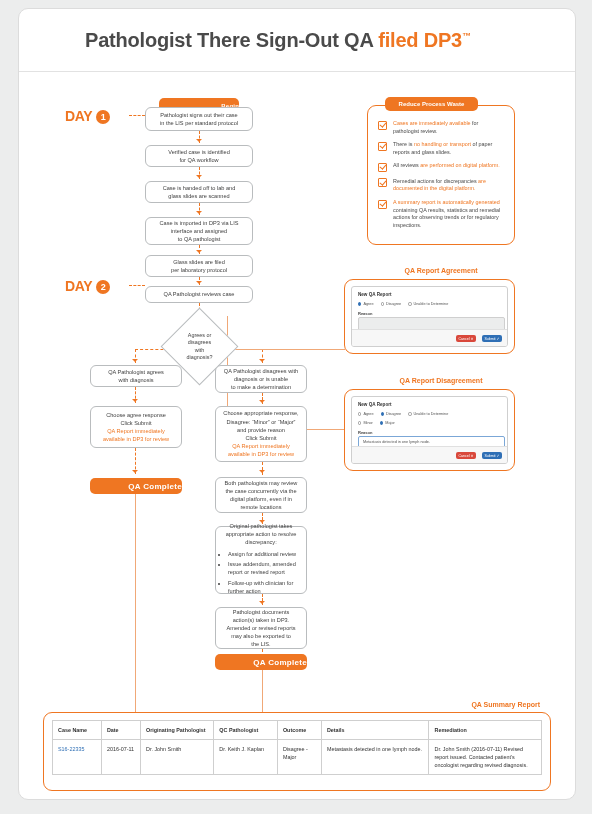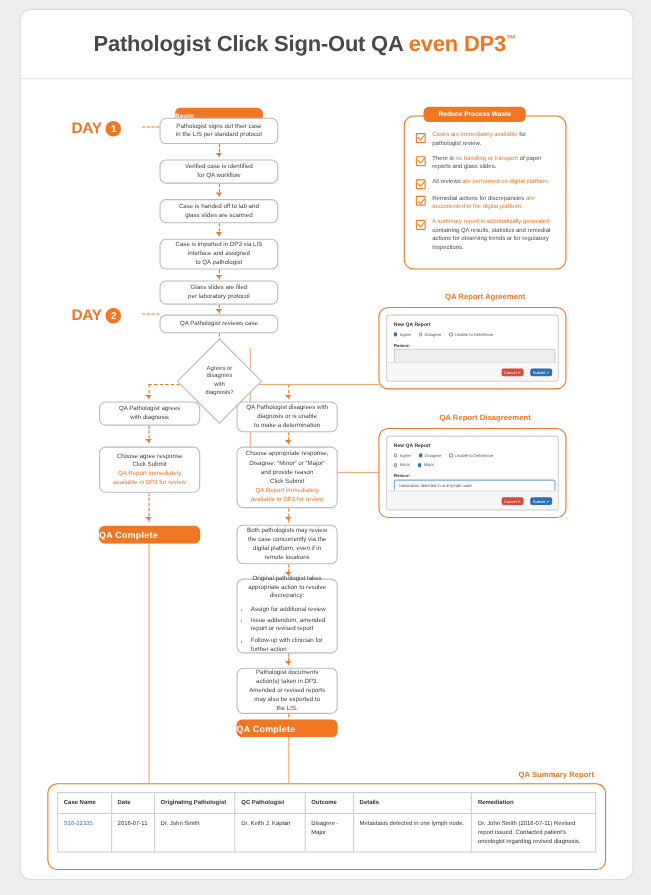--- a/index.html
+++ b/index.html
@@ -47,21 +47,21 @@
   .box .hl{color:#ef7622;}
   .box .lines{width:100%;}
   .box ul{margin:3px 0 0 0;padding-left:8px;text-align:left;}
   .box li{margin:0 0 2.5px 0;}
 
   
   .pill{
     position:absolute;
     background:#ef7622;border-radius:5px;
     color:#fff;font-weight:bold;
-    display:flex;align-items:center;justify-content:flex-start;
+    display:flex;align-items:center;justify-content:flex-end;
     z-index:2;
   }
   .pill.begin{font-size:6px;letter-spacing:.2px;}
   .pill.complete{font-size:8px;letter-spacing:.3px;z-index:4;}
 
   
   .diamond{
     position:absolute;z-index:3;
   }
   .diamond .shape{
@@ -170,21 +170,21 @@
   td .link{color:#2f6fb5;}
   .tbl-title{position:absolute;right:10px;top:-12px;font-size:7px;font-weight:bold;color:#ef7622;}
 </style>
 </head>
 <body>
 
 <div class="page">
 
   <div class="hdr">
     <div class="hdr-title">
-      <span>Pathologist Click Sign-Out QA </span><span class="org">even DP3</span><span class="tm">™</span>
+      <span>Pathologist There Sign-Out QA </span><span class="org">filed DP3</span><span class="tm">™</span>
     </div>
   </div>
 
   <div class="day" style="left:46px;top:99px;">
     <span class="w">DAY</span>
     <span class="n">1</span>
   </div>
   <div class="hdash" style="left:110px;top:106px;width:16px;"></div>
 
   <div class="day" style="left:46px;top:269px;">

